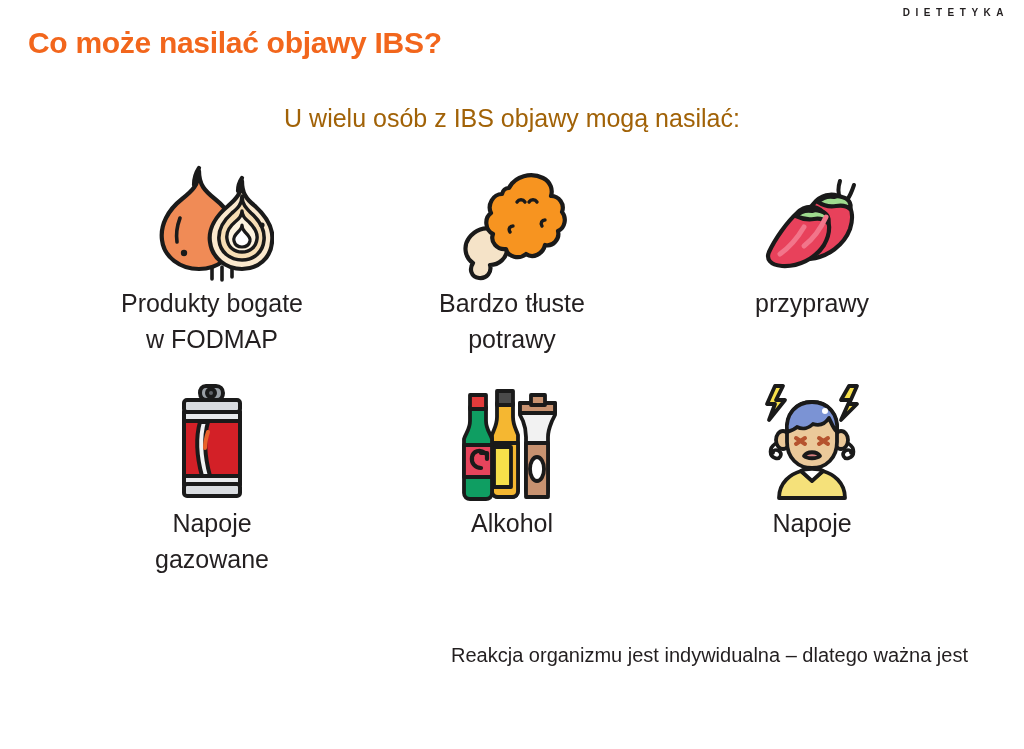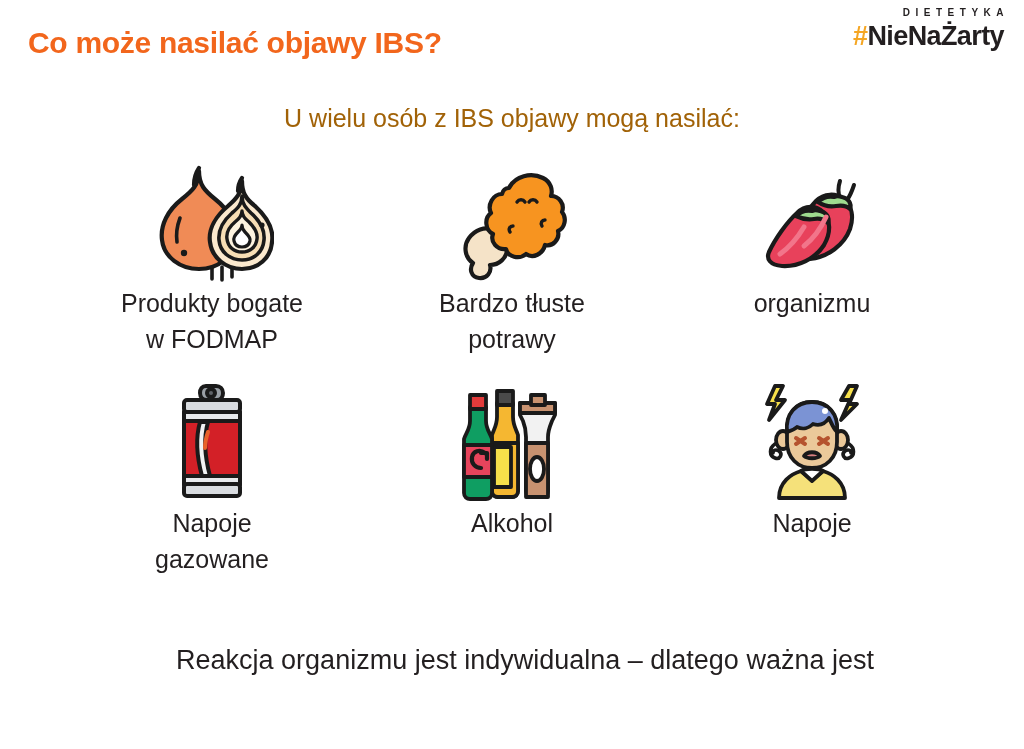--- a/index.html
+++ b/index.html
@@ -99,39 +99,38 @@
     font-size: 25px;
     line-height: 1.45;
     text-align: center;
     color: #231f20;
     max-width: 260px;
   }
 
   
   .footer {
     position: absolute;
-    left: 73px;
+    left: 64px;
     top: 640px;
     width: 904px;
-    text-align: center;
-    font-size: 27px;
+    text-align: right;
+    font-size: 20px;
     line-height: 1.5;
     color: #231f20;
   }
 </style>
 </head>
 <body>
 
 <div class="page">
 
   <div class="title">Co może nasilać objawy IBS?</div>
 
   <div class="logo">
     <div class="logo-top">DIETETYKA</div>
-    <div class="logo-main"><span class="logo-hash">#</span><span>NieNaŻarty</span></div>
   </div>
 
   <div class="subtitle">U wielu osób z IBS objawy mogą nasilać:</div>
 
   <div class="grid">
 
     <div class="row row-1">
 
       <div class="cell">
         <div class="icon-box">
@@ -185,21 +184,21 @@
               <path d="M62 34 C70 26 82 26 90 32 C98 39 100 50 96 62 C90 78 74 90 56 92 C44 93 38 88 40 80 C43 66 52 44 62 34 Z" fill="#E8415B"></path>
               <path d="M43 46 C51 38 62 38 69 45 C77 53 77 66 70 78 C61 92 44 100 28 99 C16 98 12 92 15 85 C21 72 33 55 43 46 Z" fill="#E8415B"></path>
               <path d="M80 30 C74 29 68 31 64 35 C70 39 76 40 82 39 C88 38 93 39 96 42 C98 36 94 31 88 30 C85 29 82 29 80 30 Z" fill="#9EDB8F"></path>
               <path d="M58 44 C52 43 46 45 42 49 C48 52 54 53 60 52 C66 51 71 53 74 56 C76 50 72 45 66 44 C63 43 60 43 58 44 Z" fill="#9EDB8F"></path>
               <path d="M50 60 C44 70 36 80 26 87" fill="none" stroke="#F2758A" stroke-width="5"></path>
               <path d="M72 50 C67 61 59 72 50 79" fill="none" stroke="#F2758A" stroke-width="5"></path>
             </g>
           </svg>
         </div>
         <div class="cell-label">
-          <div>organizmu</div>
+          <div>przyprawy</div>
         </div>
       </div>
     </div>
 
     <div class="row row-2">
 
       <div class="cell">
         <div class="icon-box">
           <svg width="92" height="124" viewBox="0 0 92 124">
             <g stroke="#1A1A1A" stroke-width="4" stroke-linejoin="round" stroke-linecap="round">

